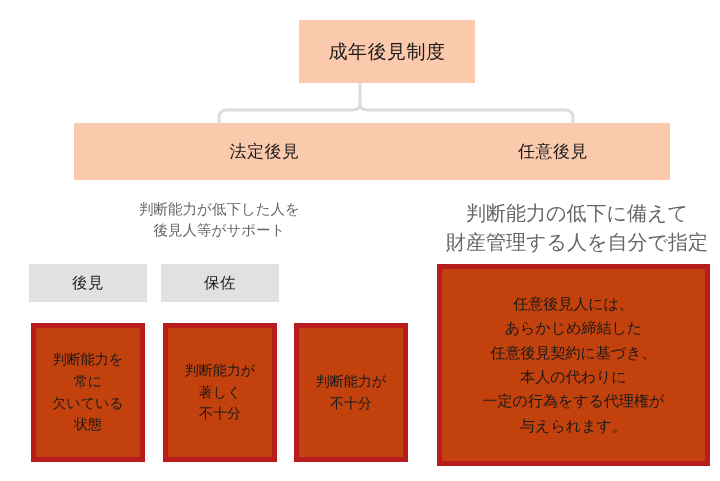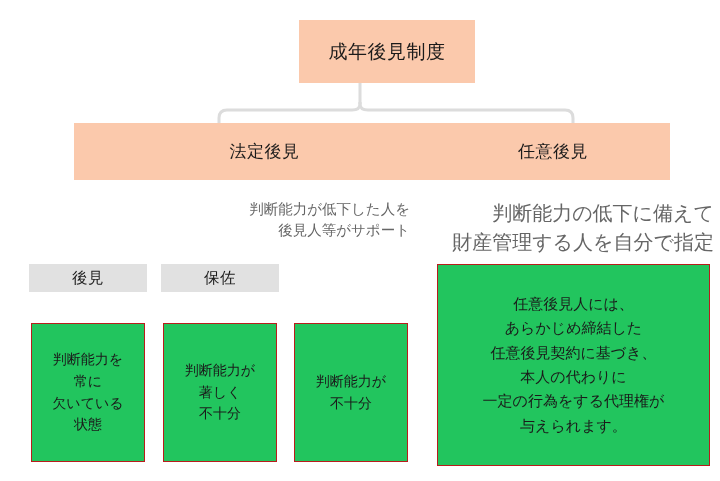--- a/index.html
+++ b/index.html
@@ -35,27 +35,27 @@
   }
   .peach {
     background: #fbc9ac;
     color: #1a1a1a;
   }
   .gray {
     background: #e1e1e1;
     color: #1a1a1a;
   }
   .outlined {
-    background: #22c55e;
-    border: 1px solid #b91c1c;
+    background: #c2410c;
+    border: 5px solid #b91c1c;
     color: #1a1a1a;
   }
   .note {
     position: absolute;
-    text-align: right;
+    text-align: center;
     color: #666666;
     line-height: 1.45;
   }
 
   
   #root-box {
     left: 272px; top: 20px; width: 176px; height: 63px;
     font-size: 19px;
     letter-spacing: 0.5px;
     margin-left: 27px;
@@ -69,21 +69,21 @@
   #branch-voluntary-box {
     left: 436px; top: 123px; width: 234px; height: 57px;
     font-size: 17px;
     letter-spacing: 0.5px;
   }
 
   #legal-note { left: 29px; top: 199px; width: 381px; font-size: 14.5px; }
   #voluntary-note { left: 440px; top: 199px; width: 274px; font-size: 20px; }
 
   .type-header {
-    top: 264px; height: 28px;
+    top: 264px; height: 38px;
     font-size: 15.5px;
     letter-spacing: 0.5px;
   }
   #type-header-0 { left: 29px;  width: 118px; }
   #type-header-1 { left: 161px; width: 118px; }
   #type-header-2 { left: 292px; width: 118px; }
 
   .type-detail {
     top: 323px; height: 139px;
     font-size: 14px;

